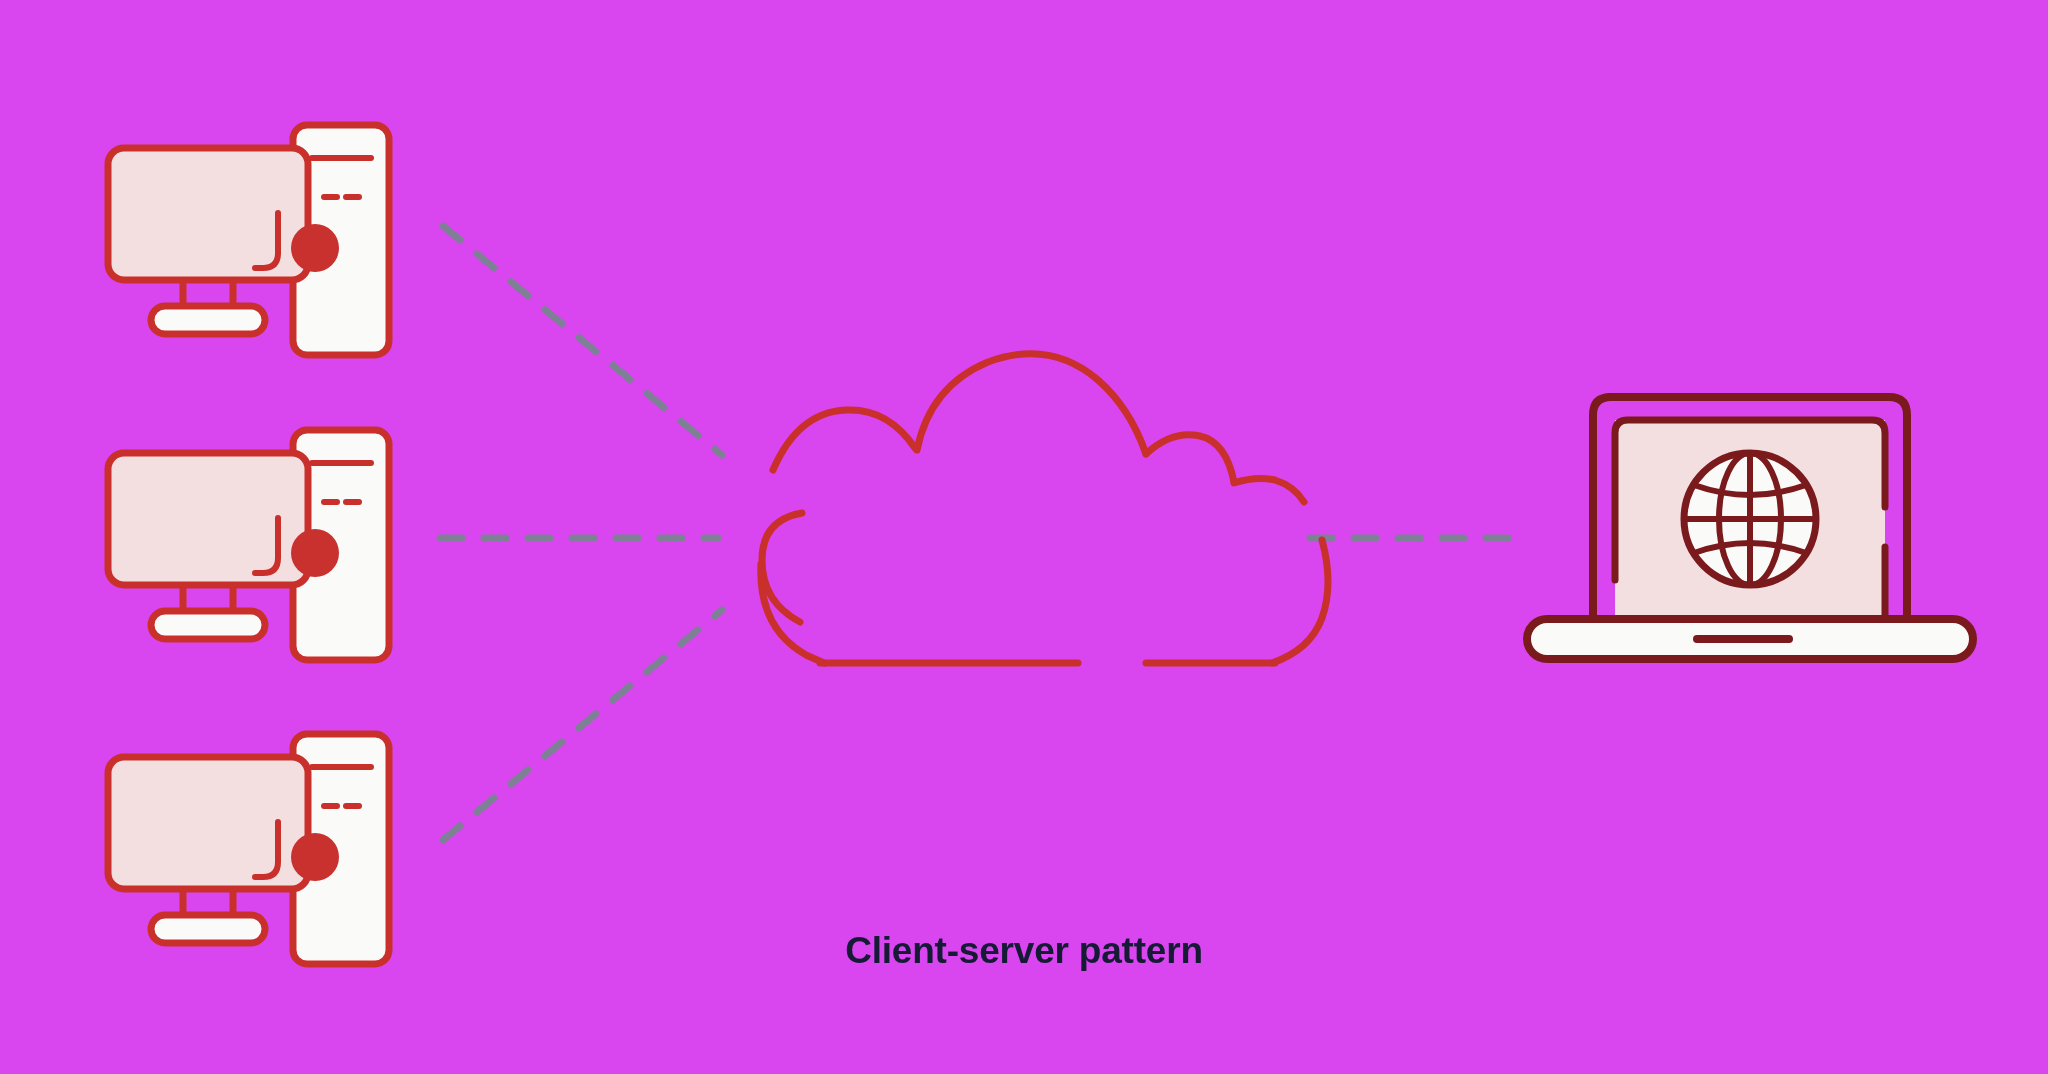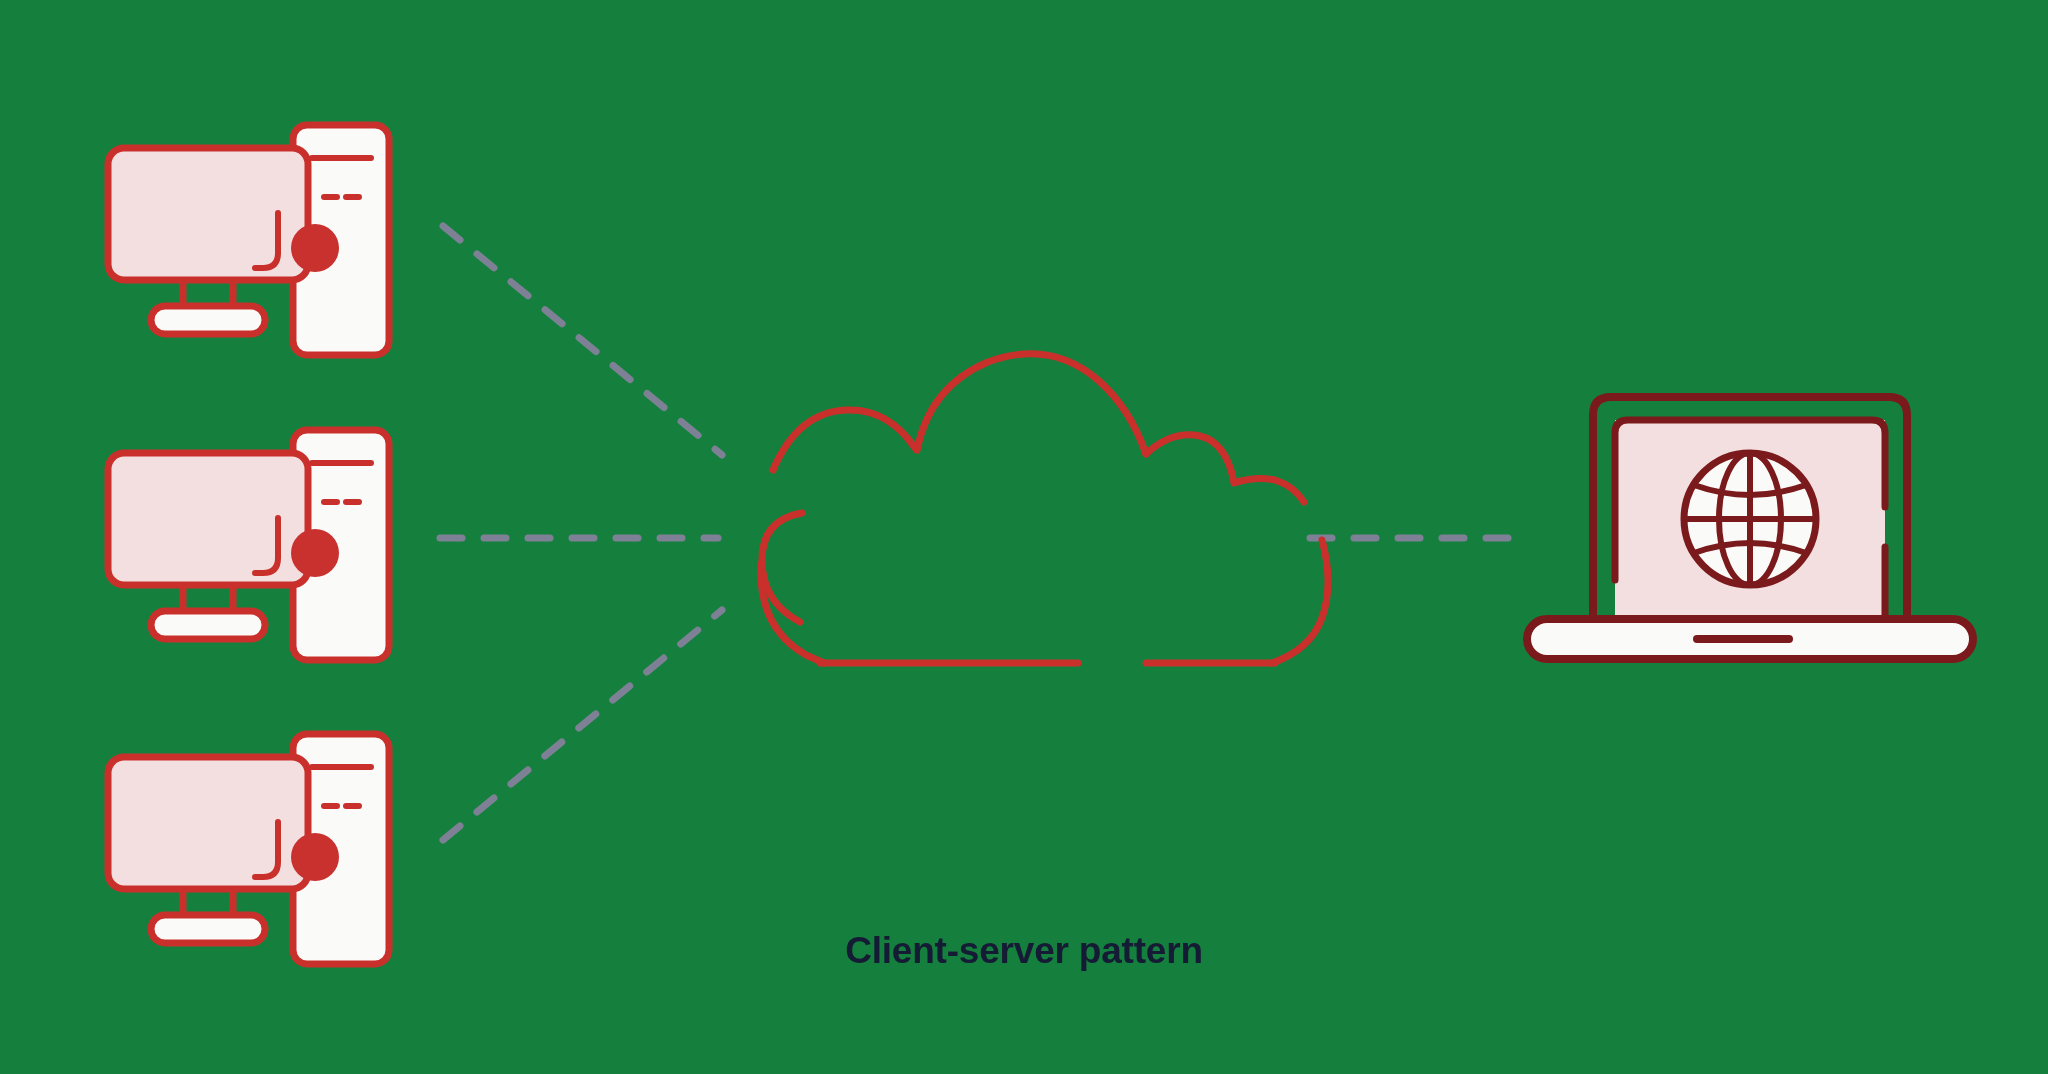--- a/index.html
+++ b/index.html
@@ -5,21 +5,21 @@
 <style>
   html, body {
     margin: 0;
     padding: 0;
     background: #ffffff;
   }
   #stage {
     position: relative;
     width: 2048px;
     height: 1074px;
-    background: #15803d;
+    background: #d946ef;
     overflow: hidden;
     font-family: "Liberation Sans", sans-serif;
   }
   #diagram-svg {
     position: absolute;
     inset: 0;
     width: 2048px;
     height: 1074px;
     display: block;
   }

